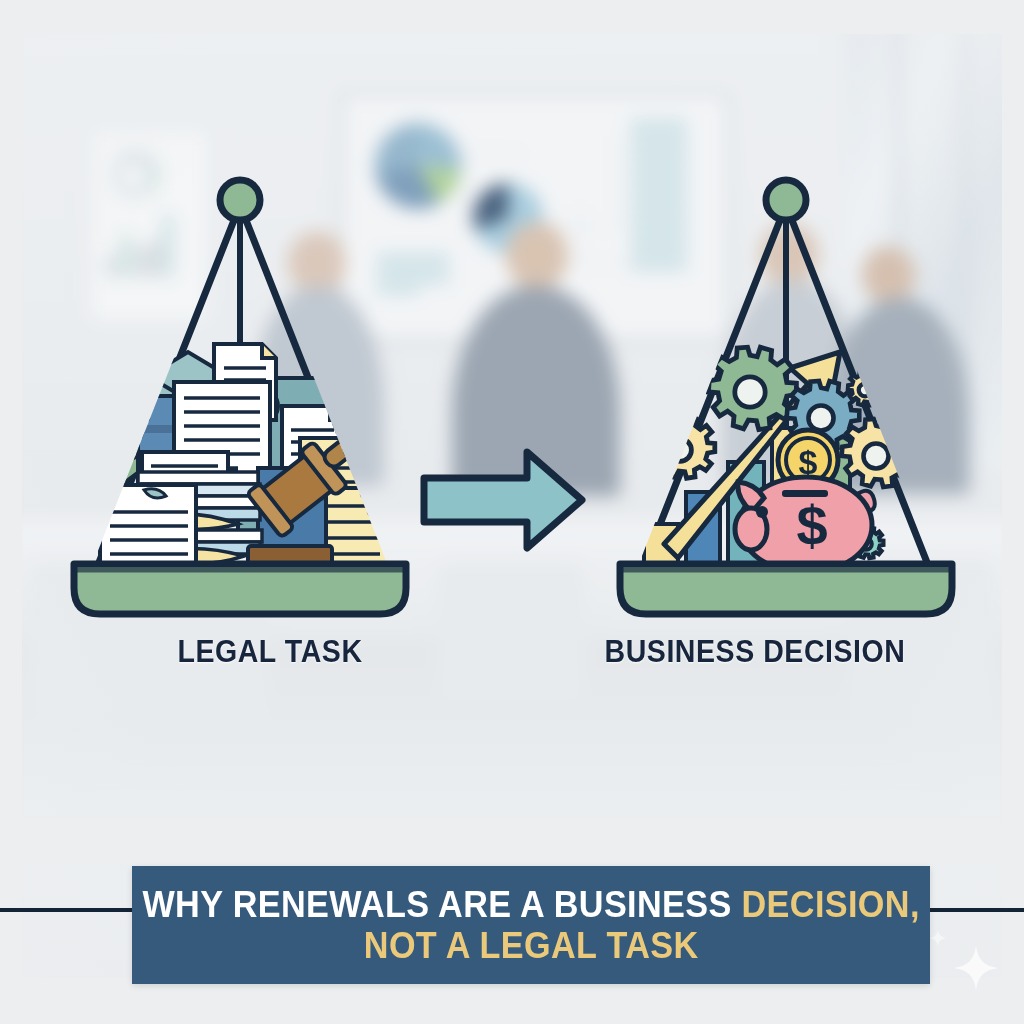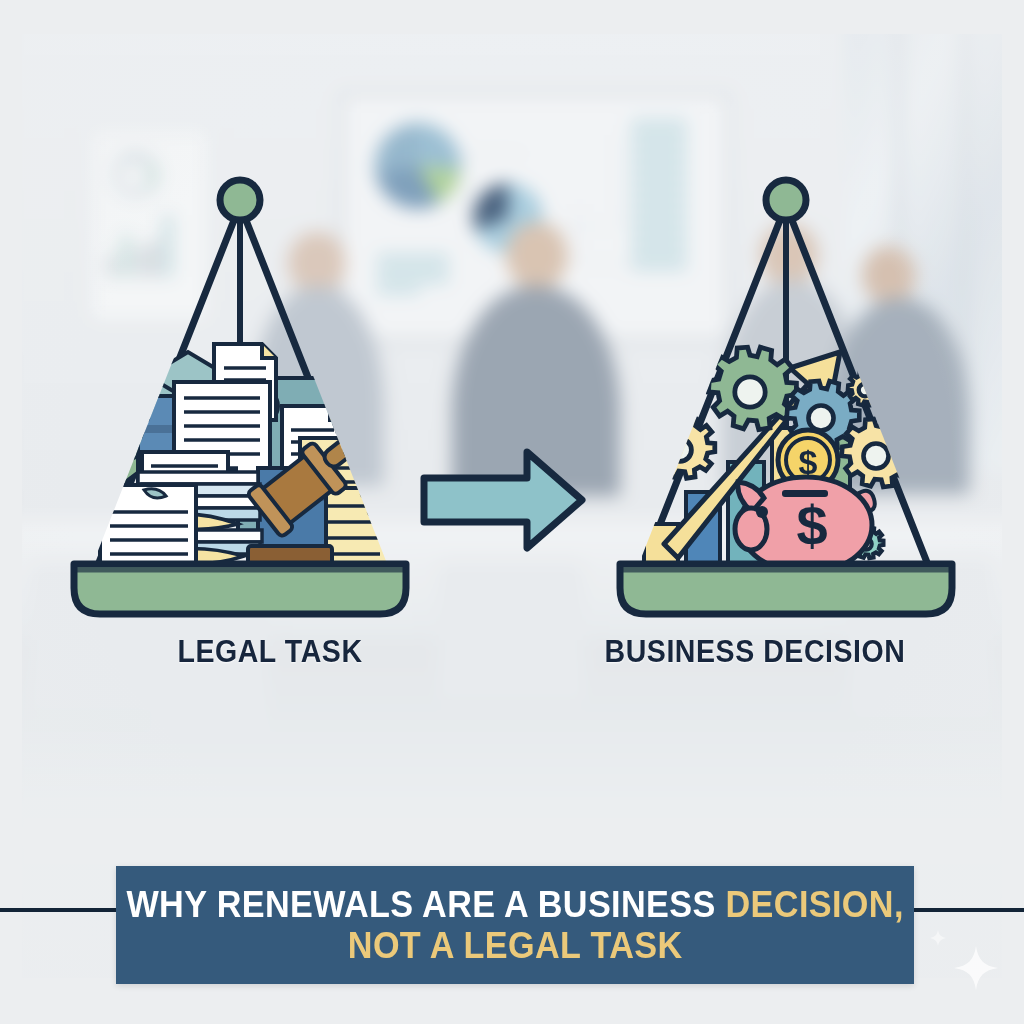--- a/index.html
+++ b/index.html
@@ -92,21 +92,21 @@
   }
   #label-left  { left:60px;  width:420px; }
   #label-right { left:545px; width:420px; }
 
   
   .hrule {
     position:absolute; left:0; right:0; top:908px; height:4px;
     background:#132437;
   }
   .banner {
-    position:absolute; left:116px; top:866px; width:798px; height:118px;
+    position:absolute; left:132px; top:866px; width:798px; height:118px;
     background:#355a7c;
     box-shadow:0 2px 6px rgba(0,0,0,.12);
     display:flex; flex-direction:column; align-items:center; justify-content:center;
     z-index:5;
   }
   .banner-line {
     font-family:"Liberation Sans Narrow","Liberation Sans",sans-serif;
     font-weight:700; font-size:36px; letter-spacing:.4px;
     color:#ffffff; line-height:1.15; white-space:nowrap;
     transform:scaleX(.95); transform-origin:center;

